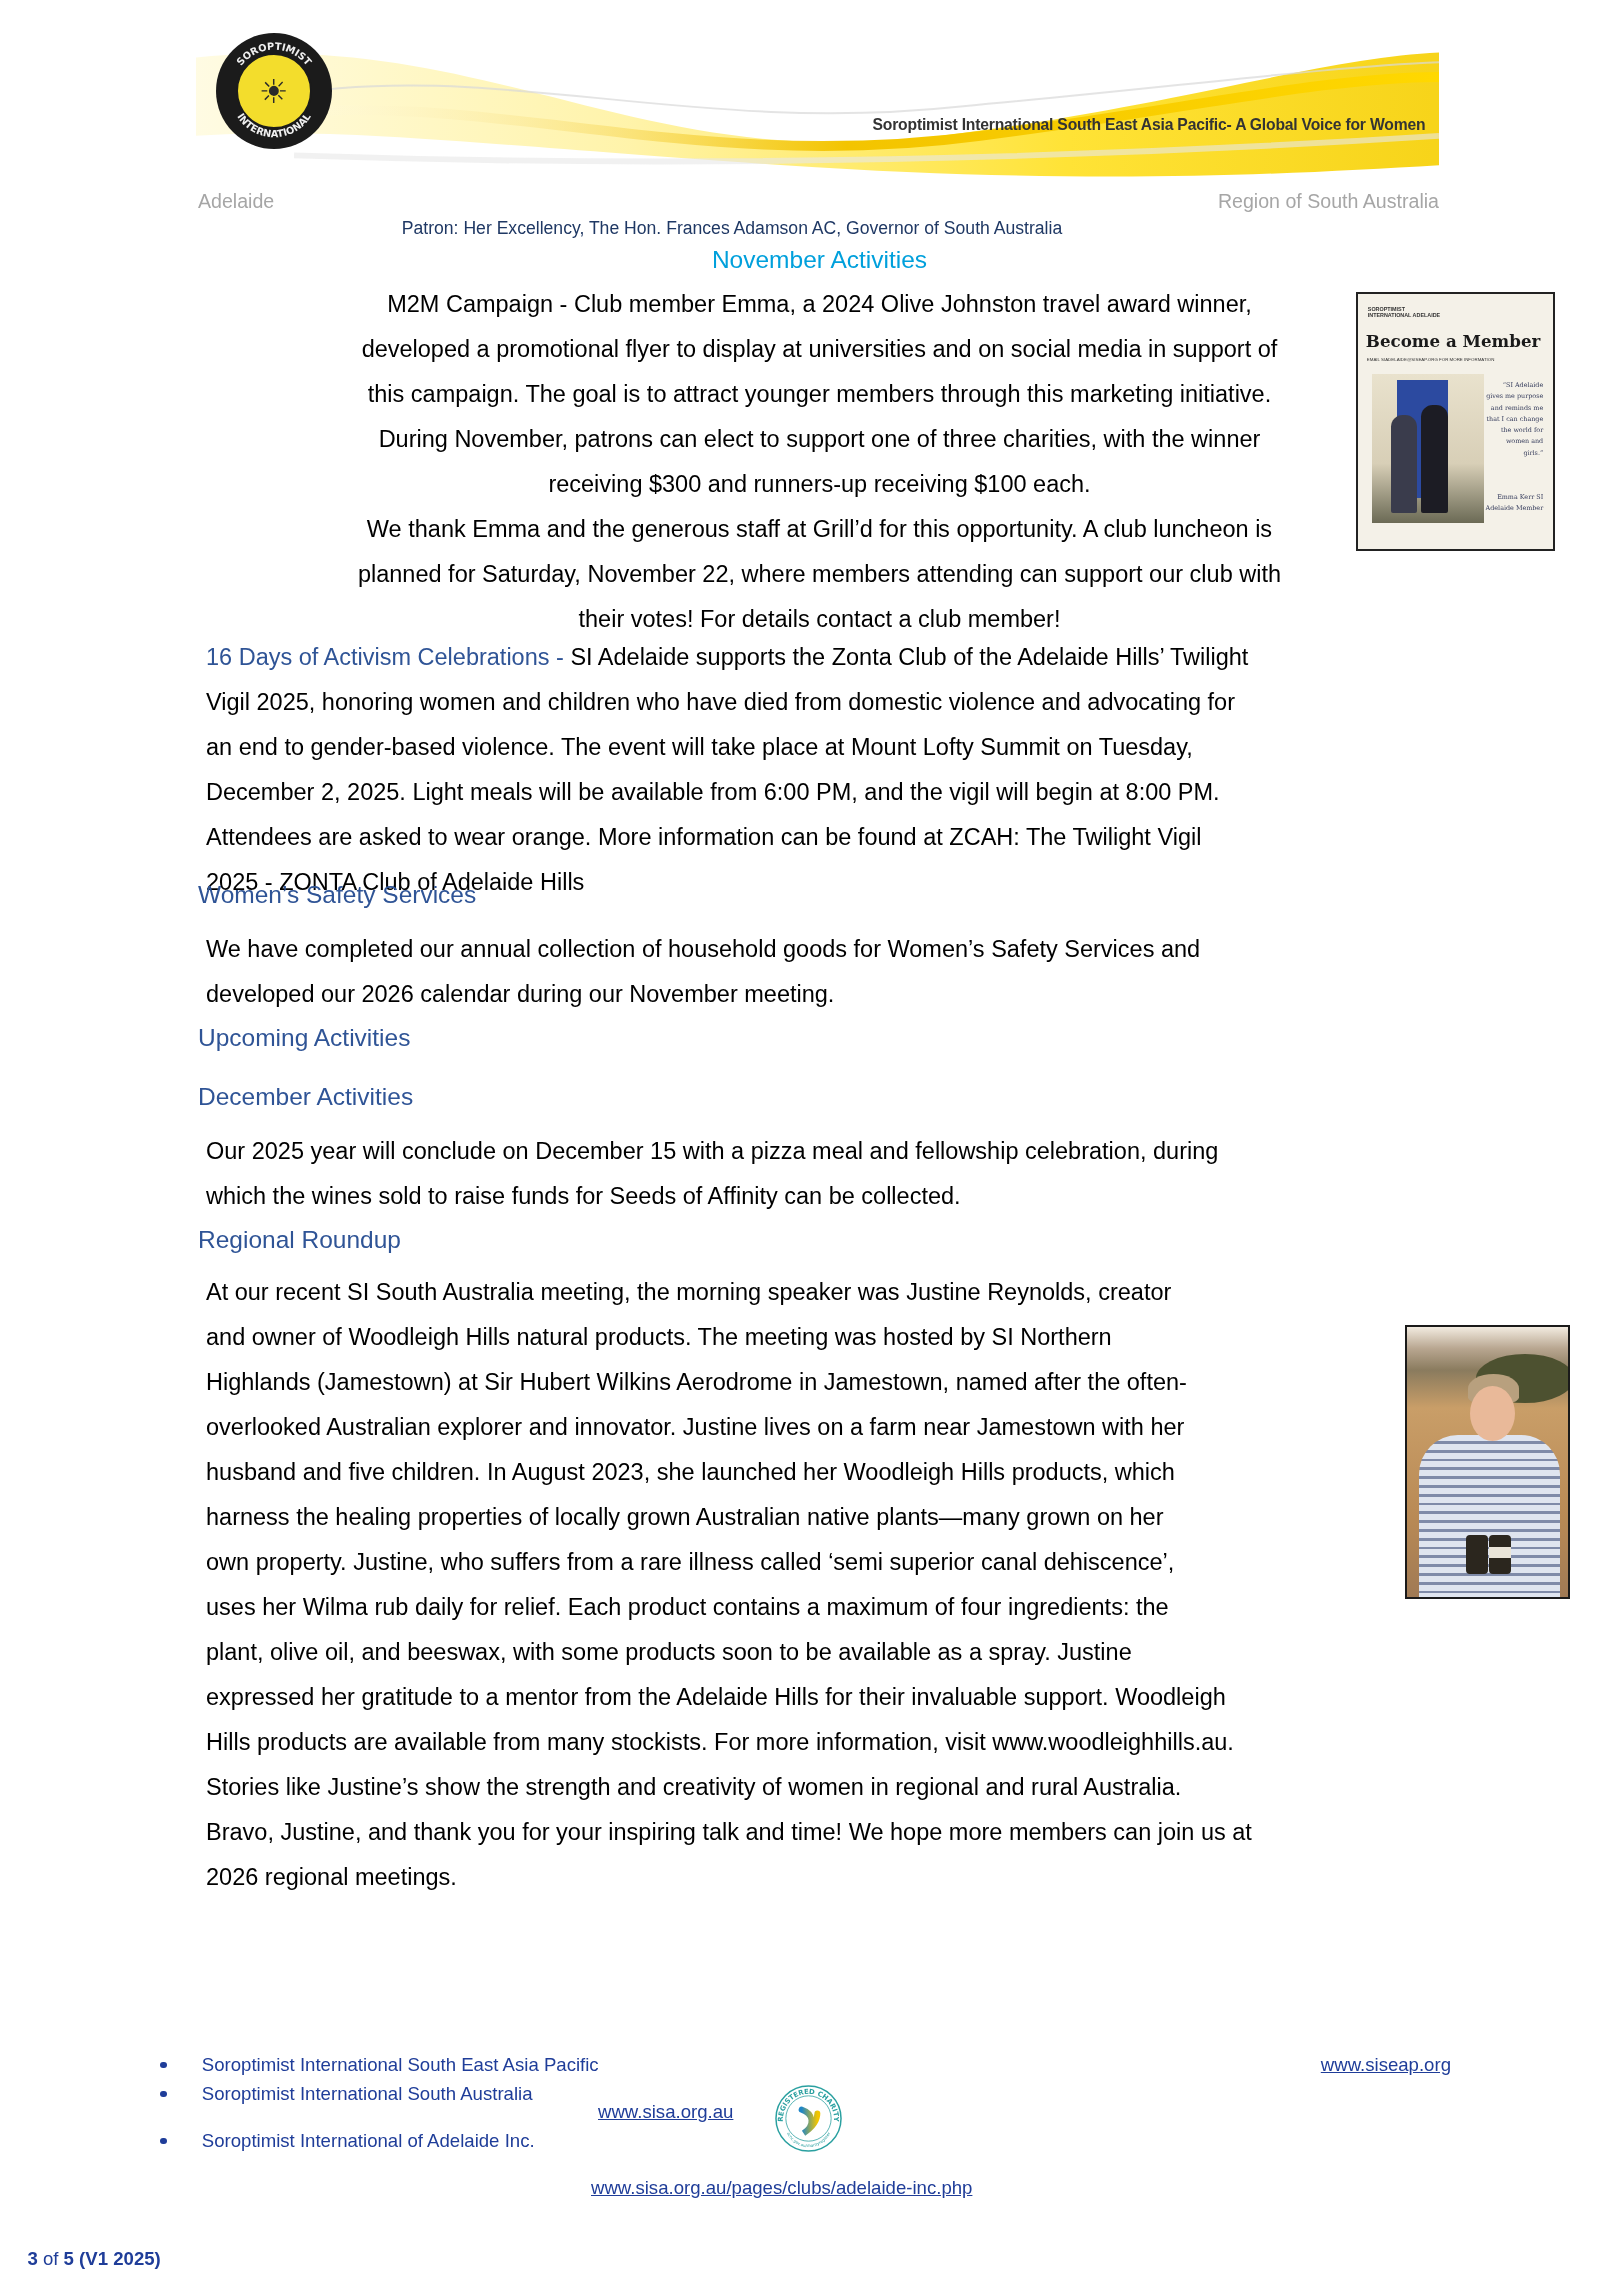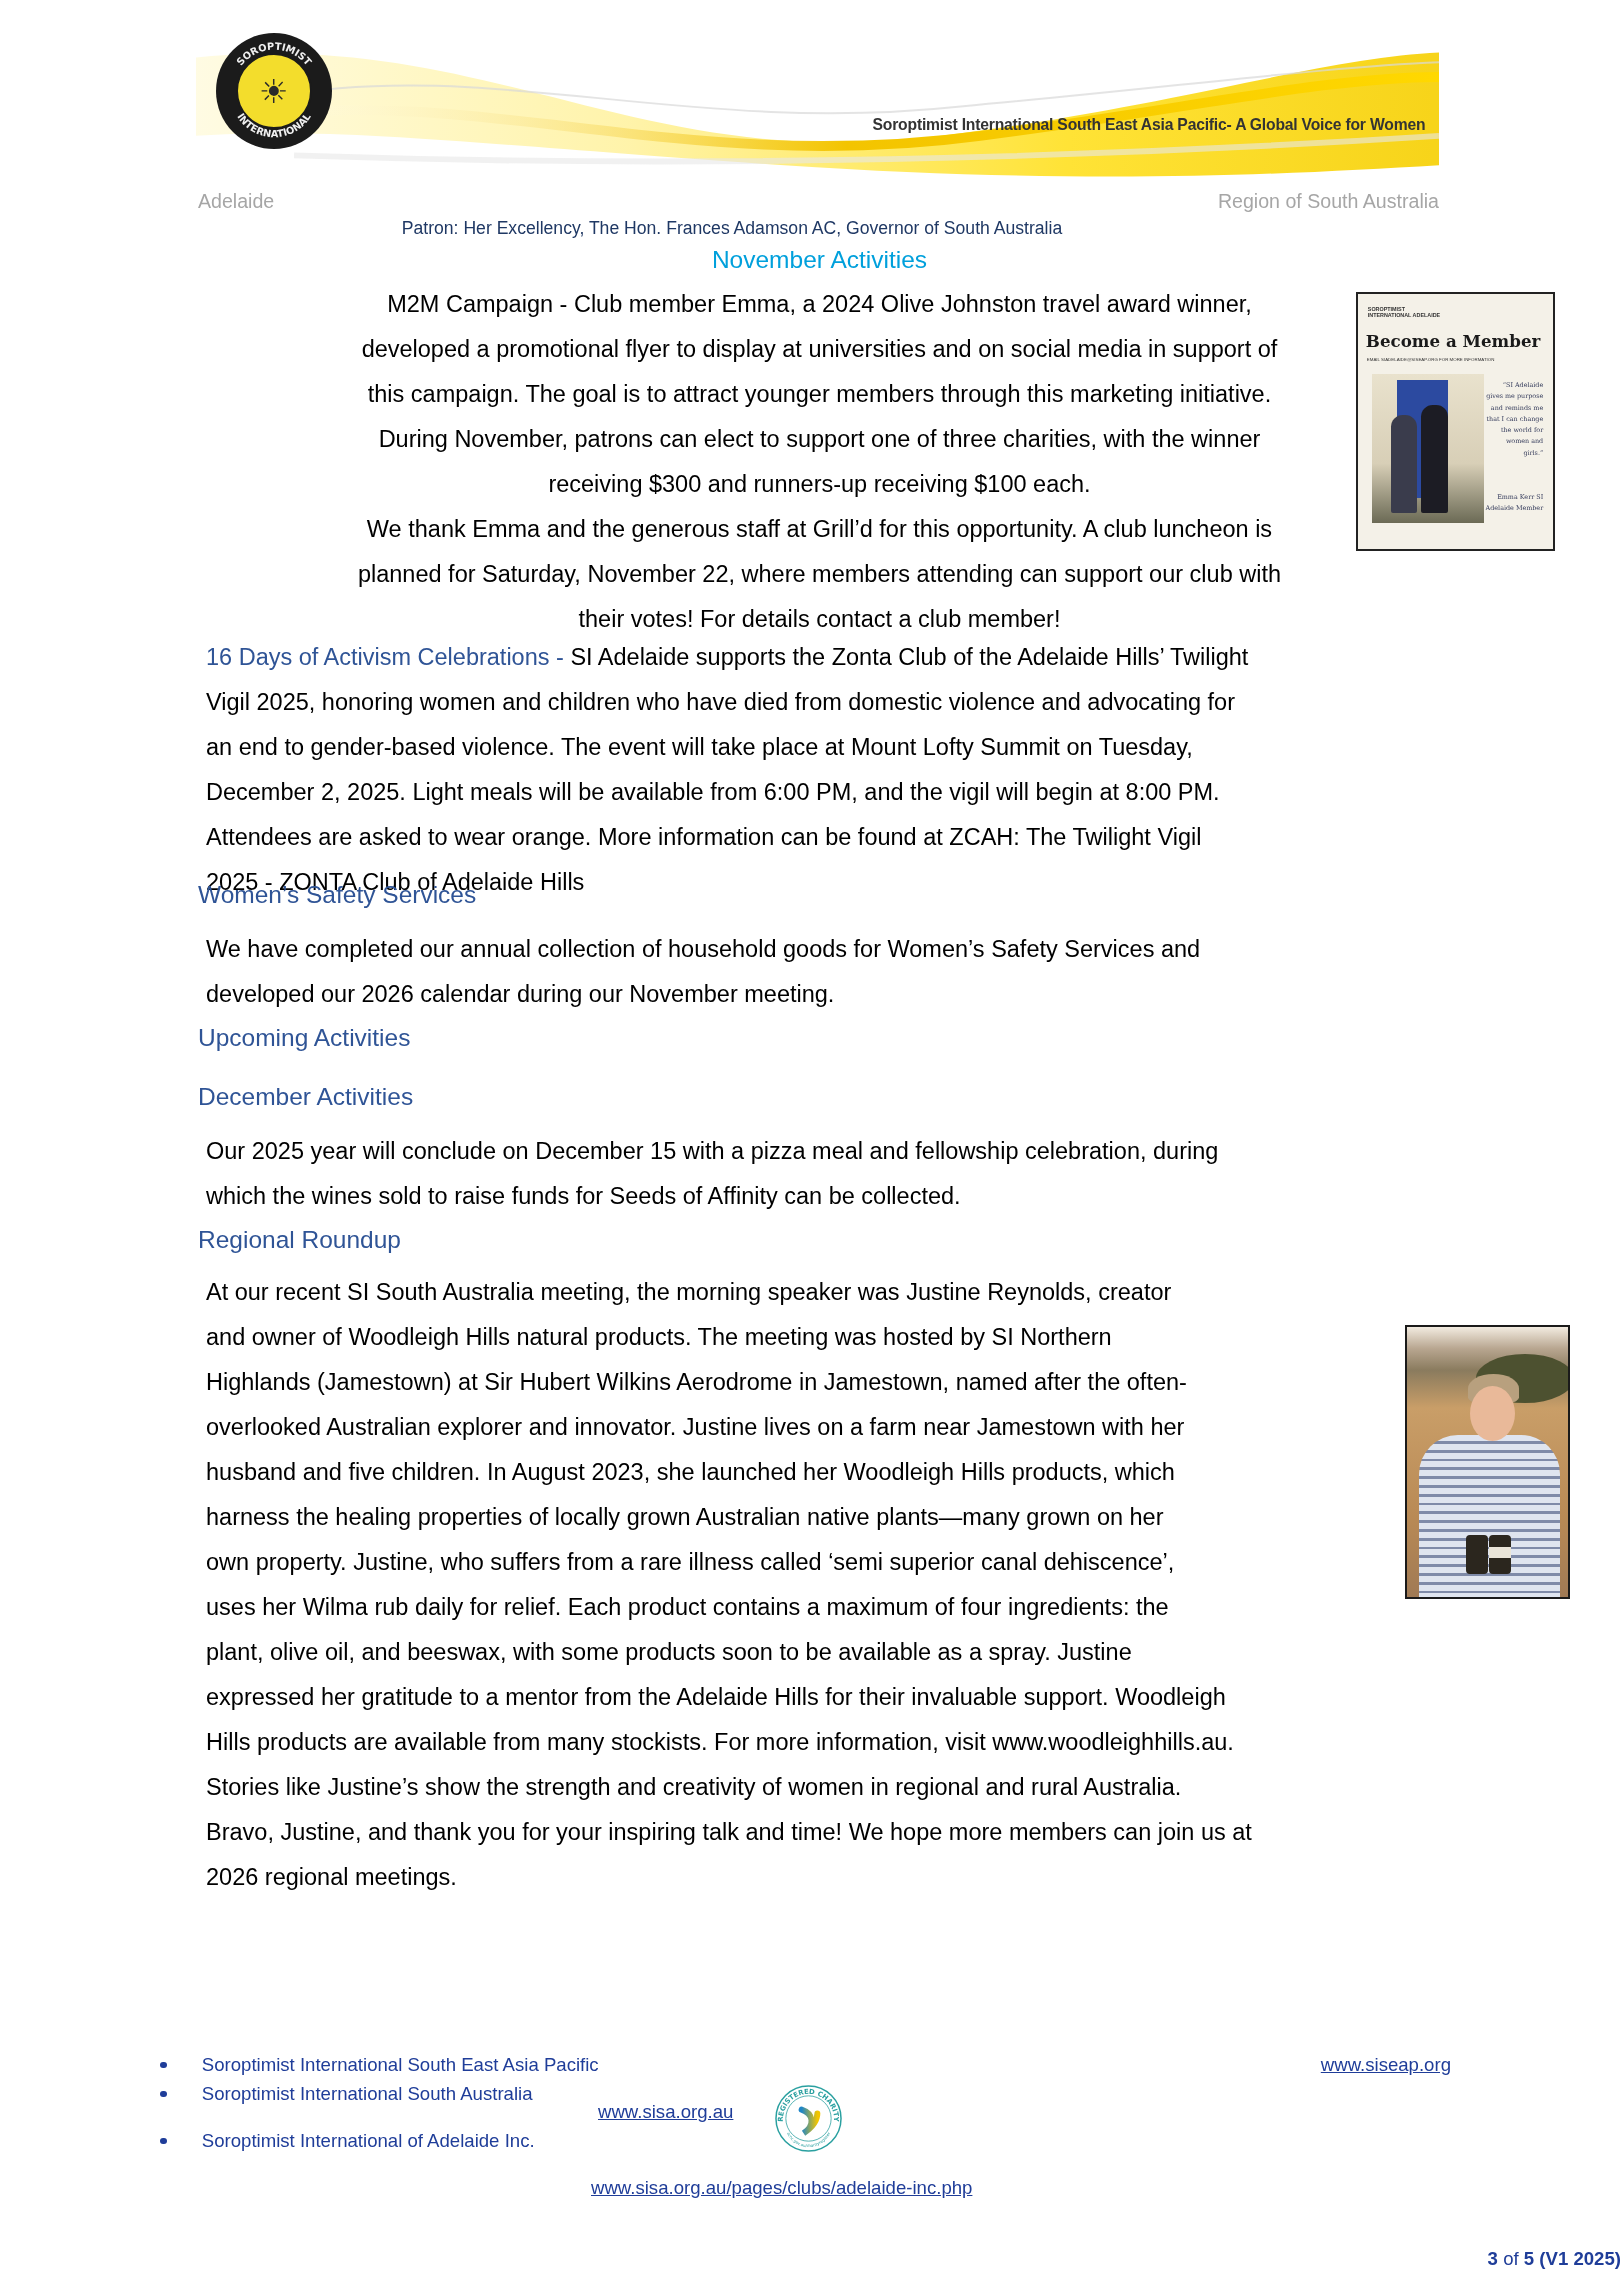--- a/index.html
+++ b/index.html
@@ -57,21 +57,21 @@
   .portrait .jar1, .portrait .jar2 { position: absolute; top: 208px; width: 21.6px; height: 39px; border-radius: 3.9px; background: #2b261e; }
   .portrait .jar1 { left: 59px; }
   .portrait .jar2 { left: 82px; background: linear-gradient(180deg, #2b261e 0 30%, #e9e4d8 30% 60%, #2b261e 60%); }
 
   
   .footer-list { position: absolute; left: 157px; top: 2054px; width: 1294px; font-size: 18.6px; color: #1f3d99; }
   .fl-item { position: absolute; left: 0; display: flex; align-items: center; }
   .bullet { width: 6.9px; height: 6.9px; border-radius: 50%; background: #1f3d99; margin-right: 35px; margin-left: 2.9px; }
   .link { color: #1f3d99; text-decoration: underline; font-size: 18.6px; }
   .charity { position: absolute; left: 774px; top: 2084px; width: 69px; height: 69px; }
-  .pagenum { position: absolute; top: 2248px; left: 0; width: 1621px; text-align: right; font-size: 18.6px; color: #1f3d99; padding-left: 27.4px; box-sizing: border-box; }
+  .pagenum { position: absolute; top: 2248px; left: 0; width: 1621px; text-align: left; font-size: 18.6px; color: #1f3d99; padding-left: 27.4px; box-sizing: border-box; }
   .pagenum b { font-weight: bold; }
 </style>
 </head>
 <body>
 
 <div class="banner">
   <svg width="1243" height="169" viewBox="0 0 1268 172">
     <defs>
       <linearGradient id="g1" x1="0" x2="1" y1="0" y2="0">
         <stop offset="0" stop-color="#fffbe0"></stop>

